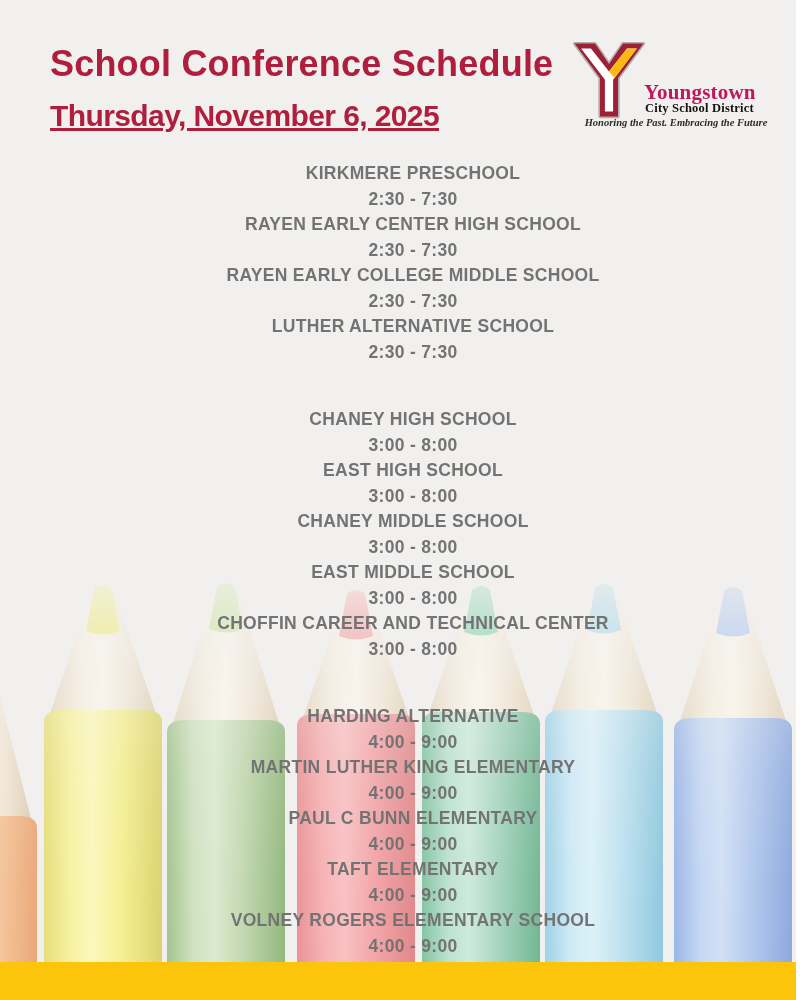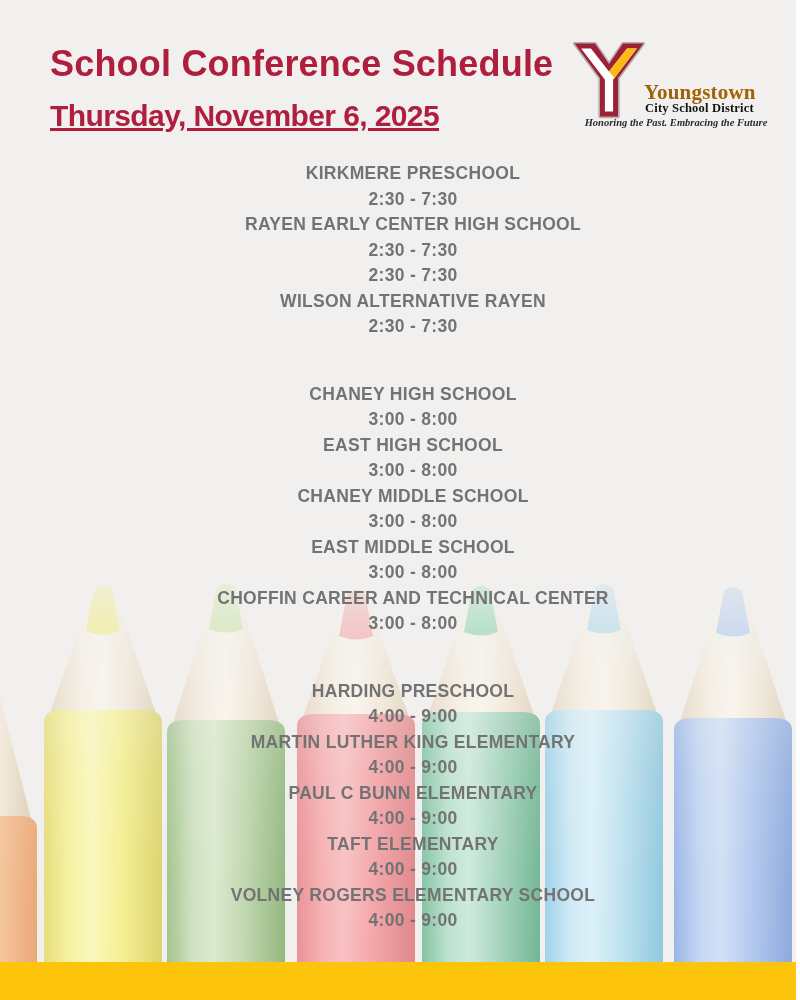--- a/index.html
+++ b/index.html
@@ -40,21 +40,21 @@
     white-space: nowrap;
     text-decoration: underline;
   }
 
   
   .logo { position: absolute; left: 566px; top: 34px; width: 220px; height: 104px; }
   .logo .y-mark { position: absolute; left: 2px; top: 2px; }
   .logo .org-name {
     position: absolute; left: 78px; top: 46px;
     font-family: "Liberation Serif", serif;
-    font-weight: bold; font-size: 21px; color: #a16207;
+    font-weight: bold; font-size: 21px; color: #be185d;
     letter-spacing: 0.2px; white-space: nowrap;
   }
   .logo .org-subtitle {
     position: absolute; left: 79px; top: 67px;
     font-family: "Liberation Serif", serif;
     font-weight: bold; font-size: 12.5px; color: #121212;
     letter-spacing: 0.2px; white-space: nowrap;
   }
   .logo .tagline {
     position: absolute; left: 0; top: 83px; width: 220px;
@@ -233,24 +233,25 @@
     <div class="group">
       <div class="entry">
         <div>KIRKMERE PRESCHOOL</div>
         <div>2:30 - 7:30</div>
       </div>
       <div class="entry">
         <div>RAYEN EARLY CENTER HIGH SCHOOL</div>
         <div>2:30 - 7:30</div>
       </div>
       <div class="entry">
+        <div>RAYEN EARLY COLLEGE MIDDLE SCHOOL</div>
         <div>2:30 - 7:30</div>
       </div>
       <div class="entry">
-        <div>WILSON ALTERNATIVE RAYEN</div>
+        <div>LUTHER ALTERNATIVE SCHOOL</div>
         <div>2:30 - 7:30</div>
       </div>
     </div>
 
     <div class="group">
       <div class="entry">
         <div>CHANEY HIGH SCHOOL</div>
         <div>3:00 - 8:00</div>
       </div>
       <div class="entry">
@@ -266,21 +267,21 @@
         <div>3:00 - 8:00</div>
       </div>
       <div class="entry">
         <div>CHOFFIN CAREER AND TECHNICAL CENTER</div>
         <div>3:00 - 8:00</div>
       </div>
     </div>
 
     <div class="group">
       <div class="entry">
-        <div>HARDING PRESCHOOL</div>
+        <div>HARDING ALTERNATIVE</div>
         <div>4:00 - 9:00</div>
       </div>
       <div class="entry">
         <div>MARTIN LUTHER KING ELEMENTARY</div>
         <div>4:00 - 9:00</div>
       </div>
       <div class="entry">
         <div>PAUL C BUNN ELEMENTARY</div>
         <div>4:00 - 9:00</div>
       </div>

